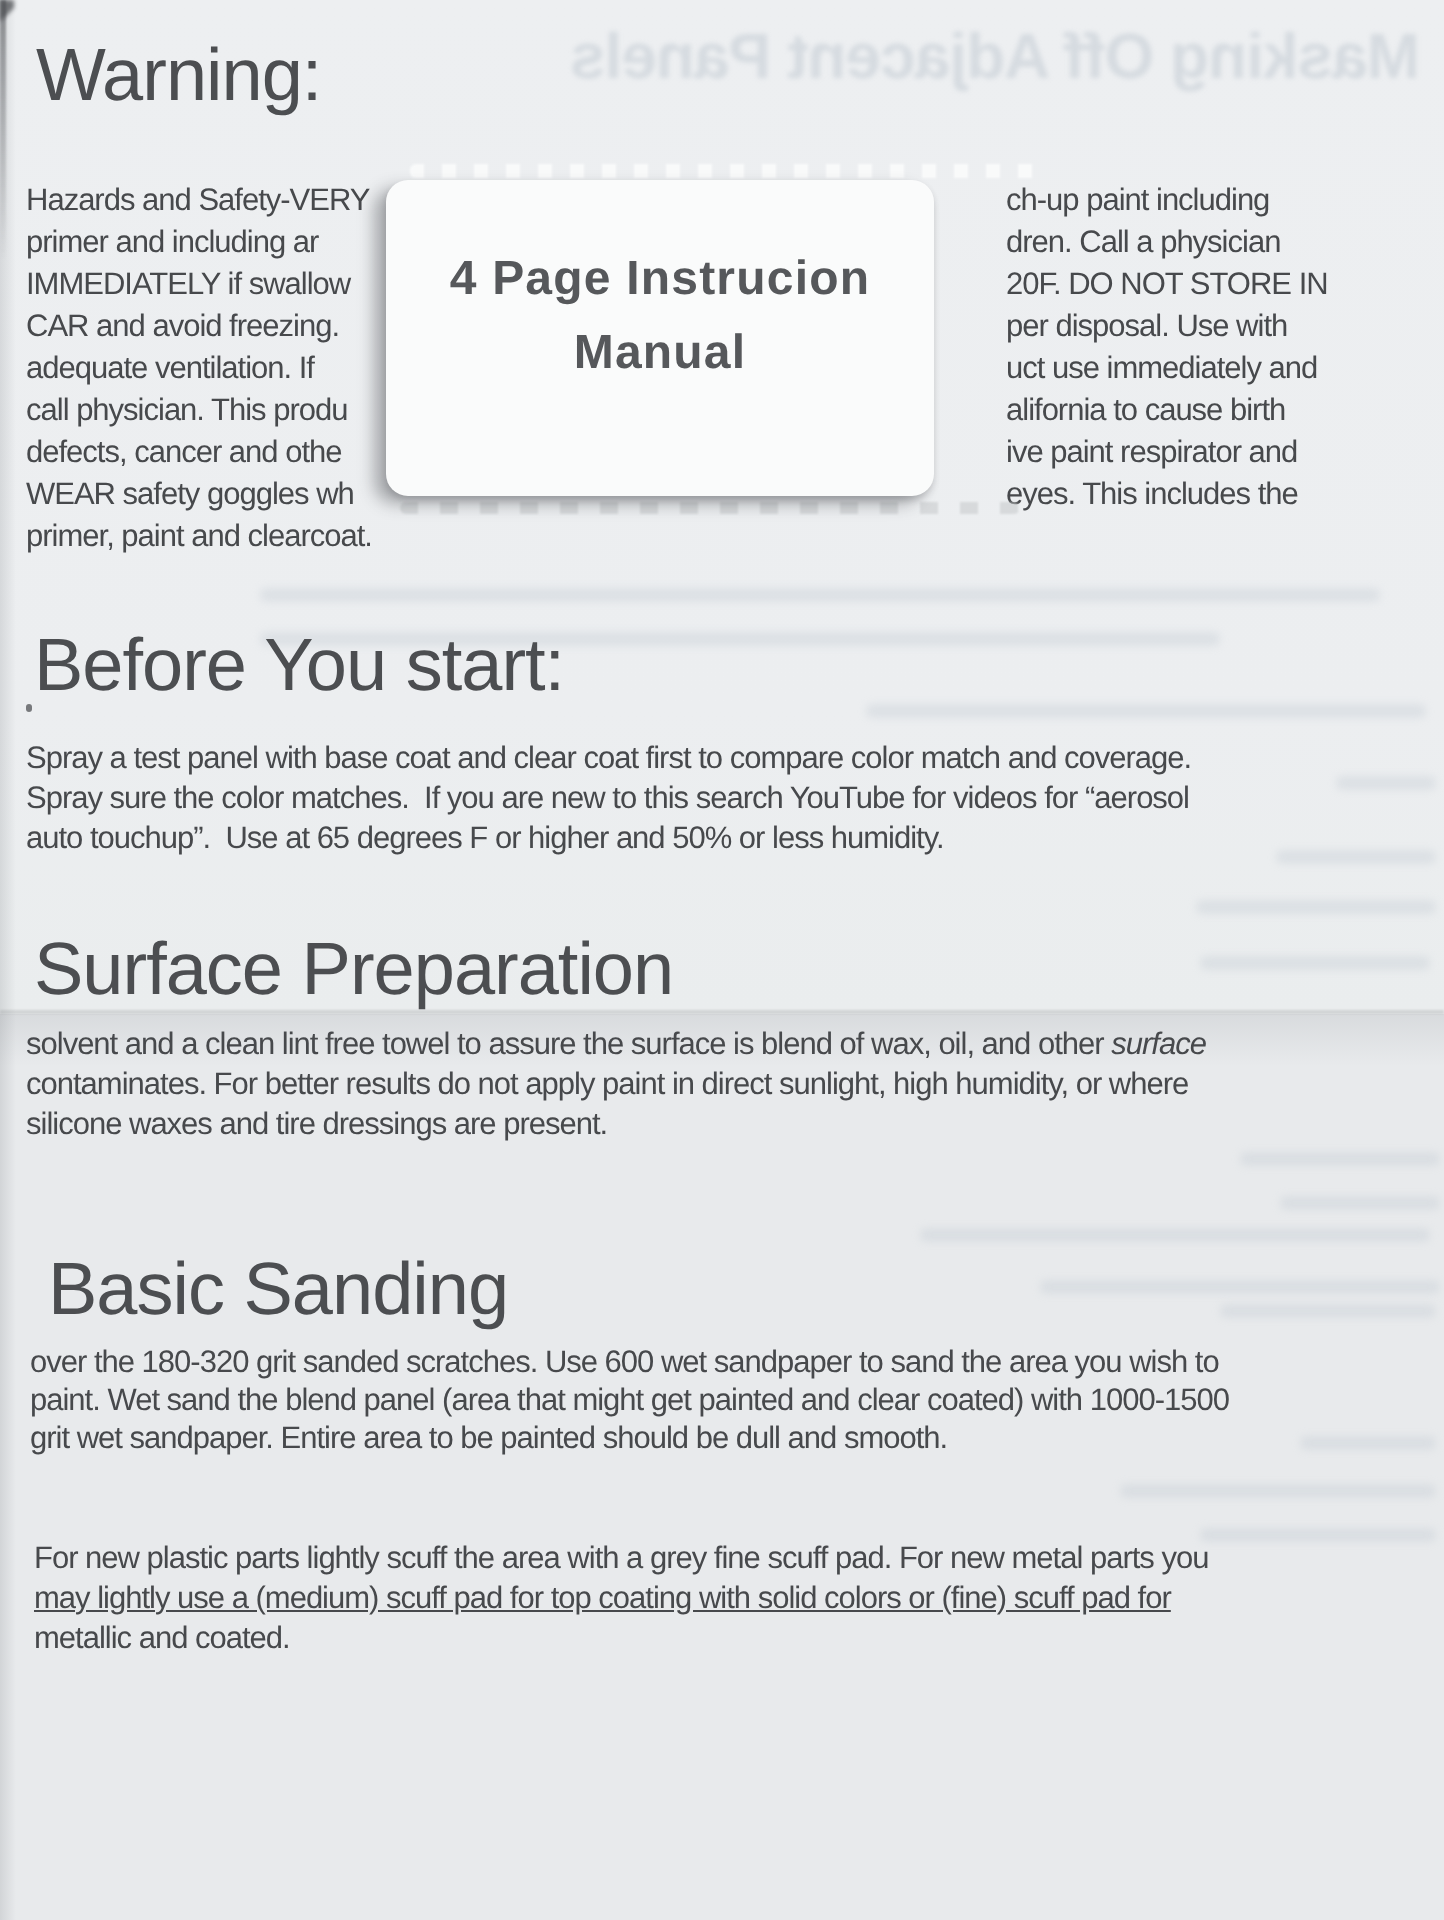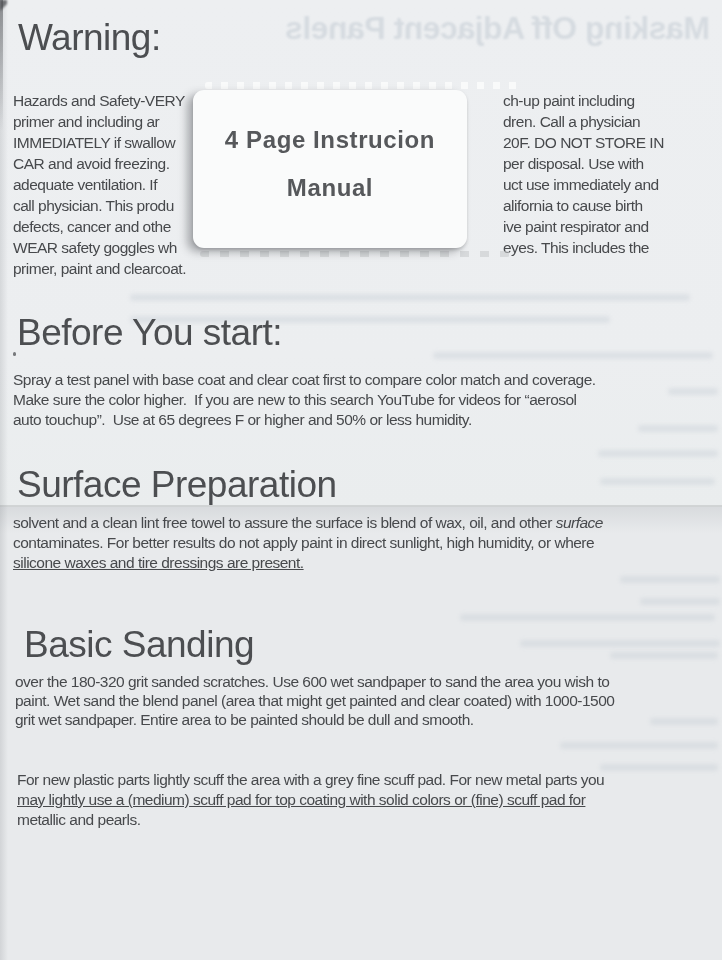--- a/index.html
+++ b/index.html
@@ -31,21 +31,21 @@
 
   .warning-rows{position:absolute;left:13px;top:92px;width:700px;}
   .warning-row{position:relative;height:21px;font-size:15.5px;letter-spacing:-.5px;white-space:pre;}
   .warning-row .frag-right{position:absolute;left:490px;top:0;white-space:pre;}
 
   .sticker{position:absolute;left:193px;top:90px;width:274px;height:158px;
     background:var(--label-bg,#fafbfb);border-radius:11px;
     box-shadow:-6px 4px 8px rgba(55,57,62,.38),0 2px 3px rgba(55,57,62,.18);
     text-align:center;color:var(--label-ink,#56585b);}
   .sticker .l1{position:absolute;left:0;right:0;top:36px;font-size:24px;font-weight:700;letter-spacing:.6px;white-space:pre;}
-  .sticker .l2{position:absolute;left:0;right:0;top:84px;font-size:24px;font-weight:700;letter-spacing:.6px;white-space:pre;}
+  .sticker .l2{position:absolute;left:0;right:0;top:73px;font-size:24px;font-weight:700;letter-spacing:.6px;white-space:pre;}
 
   .tear-top{position:absolute;left:205px;top:82px;width:320px;height:7px;opacity:.9;
     background:repeating-linear-gradient(90deg,#fbfcfc 0 7px,rgba(251,252,252,0) 7px 16px);
     filter:blur(.4px);border-radius:3px;}
   .tear-bottom{position:absolute;left:200px;top:251px;width:310px;height:6px;opacity:.55;
     background:repeating-linear-gradient(90deg,#c6c9cb 0 9px,rgba(198,201,203,0) 9px 20px);
     filter:blur(.5px);border-radius:3px;}
 
   .bleed-heading{position:absolute;left:300px;top:10px;width:410px;text-align:center;
     font-size:32px;font-weight:700;letter-spacing:-.5px;
@@ -103,38 +103,38 @@
   <div class="tear-bottom"></div>
   <div class="sticker">
     <div class="l1">4 Page Instrucion</div>
     <div class="l2">Manual</div>
   </div>
 
   <h1 class="heading" style="left:13px;top:308px">Before You start:</h1>
   <div class="before-dot"></div>
   <div class="lines-block" style="left:13px;top:370px" id="before-lines">
       <div class="bodyline" style="line-height: 20px;"><span>Spray a test panel with base coat and clear coat first to compare color match and coverage.</span></div>
-      <div class="bodyline" style="line-height: 20px;"><span>Make sure the color higher.  If you are new to this search YouTube for videos for “aerosol</span></div>
+      <div class="bodyline" style="line-height: 20px;"><span>Spray sure the color matches.  If you are new to this search YouTube for videos for “aerosol</span></div>
       <div class="bodyline" style="line-height: 20px;"><span>auto touchup”.  Use at 65 degrees F or higher and 50% or less humidity.</span></div>
     </div>
 
   <h1 class="heading" style="left:13px;top:460px">Surface Preparation</h1>
   <div class="lines-block" style="left:13px;top:513px" id="surface-lines">
       <div class="bodyline" style="line-height: 20px;"><span>solvent and a clean lint free towel to assure the surface is blend of wax, oil, and other </span><em>surface</em></div>
       <div class="bodyline" style="line-height: 20px;"><span>contaminates. For better results do not apply paint in direct sunlight, high humidity, or where</span></div>
-      <div class="bodyline" style="line-height: 20px; text-decoration: underline;"><span>silicone waxes and tire dressings are present.</span></div>
+      <div class="bodyline" style="line-height: 20px;"><span>silicone waxes and tire dressings are present.</span></div>
     </div>
 
   <h1 class="heading" style="left:20px;top:620px">Basic Sanding</h1>
   <div class="lines-block" style="left:15px;top:672px" id="sanding-para1">
       <div class="bodyline" style="line-height: 19px;"><span>over the 180-320 grit sanded scratches. Use 600 wet sandpaper to sand the area you wish to</span></div>
       <div class="bodyline" style="line-height: 19px;"><span>paint. Wet sand the blend panel (area that might get painted and clear coated) with 1000-1500</span></div>
       <div class="bodyline" style="line-height: 19px;"><span>grit wet sandpaper. Entire area to be painted should be dull and smooth.</span></div>
     </div>
   <div class="lines-block" style="left:17px;top:770px" id="sanding-para2">
       <div class="bodyline" style="line-height: 20px;"><span>For new plastic parts lightly scuff the area with a grey fine scuff pad. For new metal parts you</span></div>
       <div class="bodyline" style="line-height: 20px; text-decoration: underline;"><span>may lightly use a (medium) scuff pad for top coating with solid colors or (fine) scuff pad for</span></div>
-      <div class="bodyline" style="line-height: 20px;"><span>metallic and pearls.</span></div>
+      <div class="bodyline" style="line-height: 20px;"><span>metallic and coated.</span></div>
     </div>
 
   <div class="corner-mark"></div>
   <div class="edge-sliver"></div>
 </div>
 
 </body></html>

